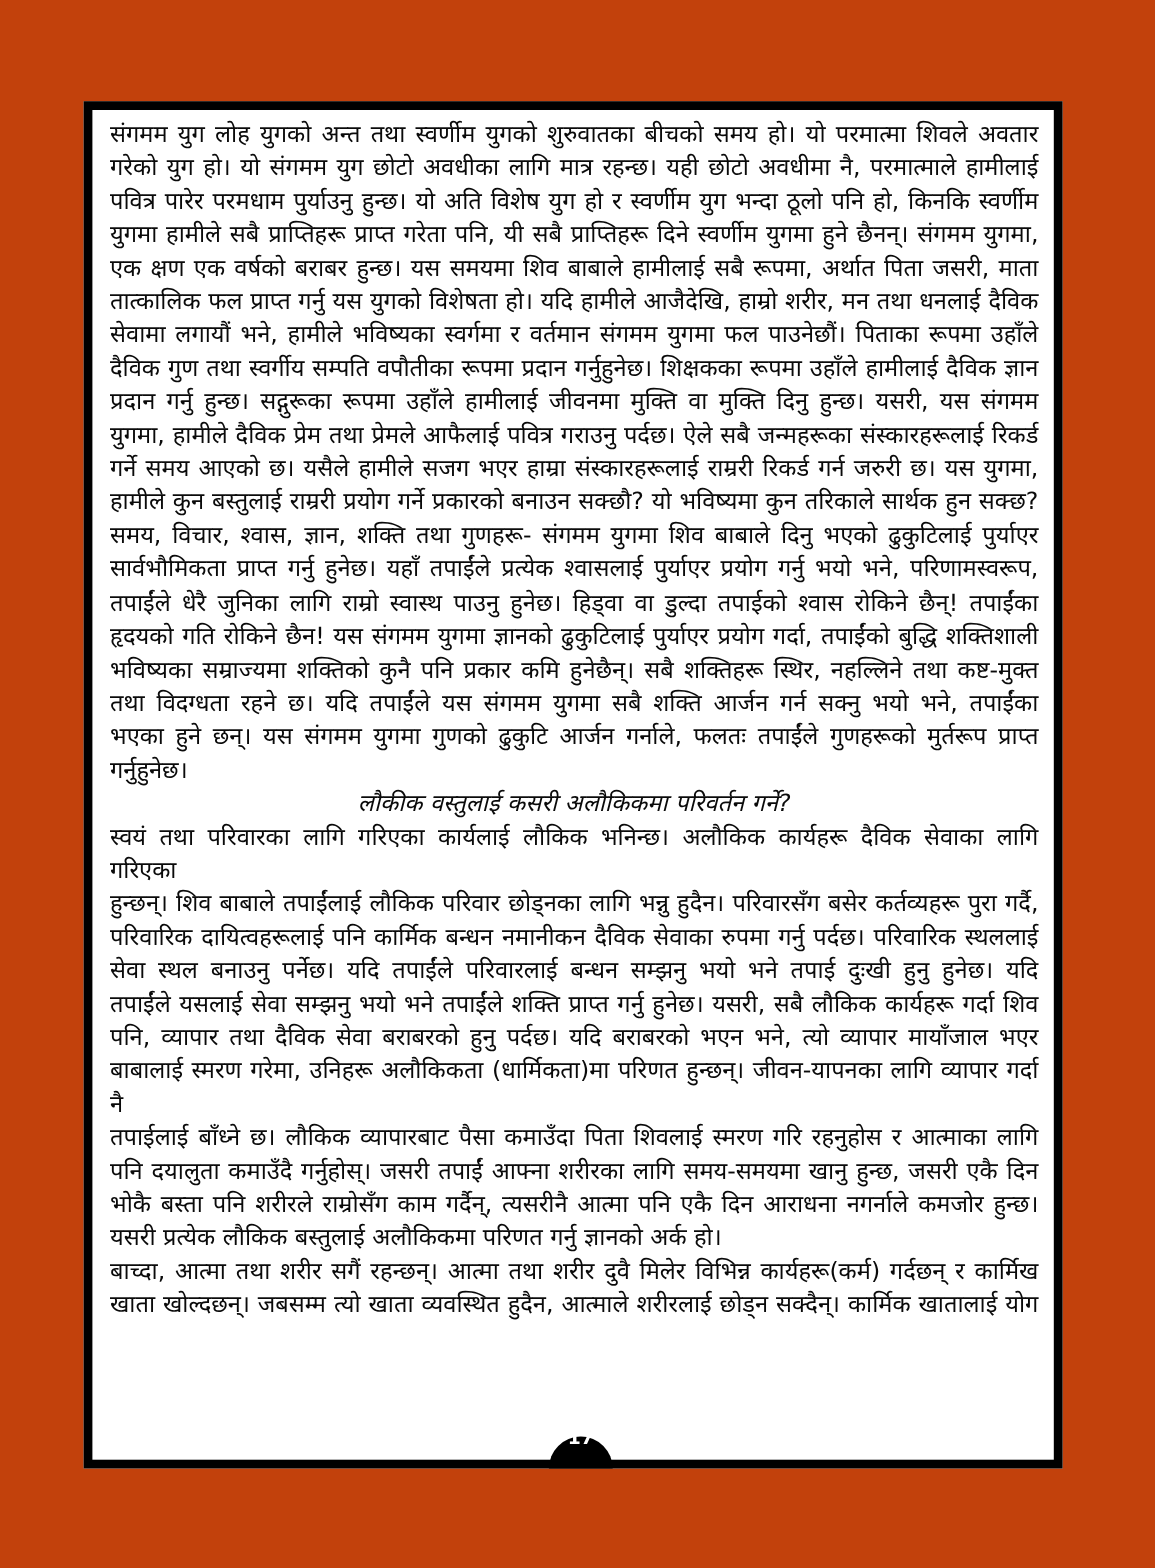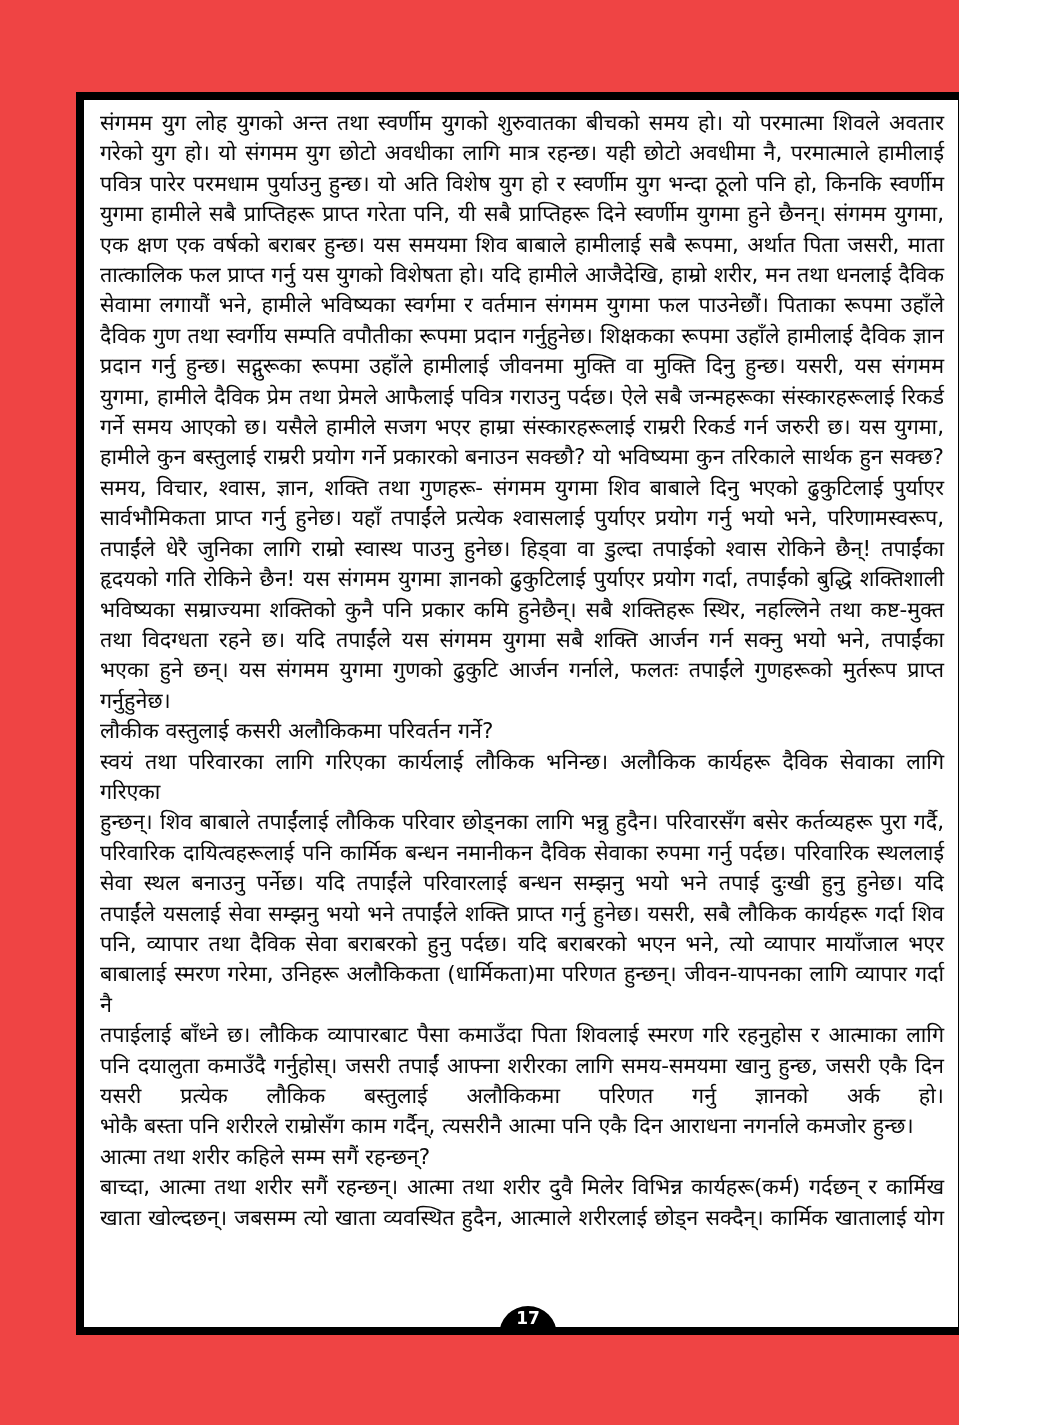--- a/index.html
+++ b/index.html
@@ -3,22 +3,22 @@
 <meta charset="utf-8">
 <style>
   * { margin: 0; padding: 0; box-sizing: border-box; }
   html, body {
     width: 1050px; height: 1425px;
     background: #ffffff;
     font-family: "DejaVu Sans", "Liberation Sans", sans-serif;
   }
   .page {
     position: relative;
-    width: 959px; height: 1425px;
-    background: #ef4444;
+    width: 1050px; height: 1425px;
+    background: #c2410c;
     overflow: hidden;
   }
   .frame {
     position: absolute;
     left: 76px; top: 92px;
     width: 890px; height: 1243px;
     border: 8px solid #000000;
     background: #ffffff;
   }
   .text-area {
@@ -33,39 +33,40 @@
     color: #0a0a0a;
   }
   .para .line {
     text-align: justify;
     text-align-last: justify;
   }
   .para.last-left .line:last-child {
     text-align-last: left;
   }
   .heading {
-    text-align: left;
+    text-align: center;
+    font-style: italic;
   }
   .page-badge {
     position: absolute;
     left: 499px; top: 1306px;
     width: 58px; height: 29px;
     background: #000000;
     border-radius: 50% 50% 0 0 / 100% 100% 0 0;
     z-index: 3;
     display: flex;
     align-items: flex-end;
     justify-content: center;
   }
   .page-badge span {
     color: #ffffff;
     font-size: 17px;
     font-weight: bold;
     line-height: 1;
-    padding-bottom: 8px;
+    padding-bottom: 18px;
     font-family: "DejaVu Sans", "Liberation Sans", sans-serif;
   }
 </style>
 </head>
 <body>
 
 <div class="page">
   <div class="frame">
     <div class="text-area">
       <div class="para last-left">
@@ -94,24 +95,23 @@
       <div class="para last-left">
           <div class="line">स्वयं तथा परिवारका लागि गरिएका कार्यलाई लौकिक भनिन्छ। अलौकिक कार्यहरू दैविक सेवाका लागि गरिएका</div>
           <div class="line">हुन्छन्। शिव बाबाले तपाईंलाई लौकिक परिवार छोड्नका लागि भन्नु हुदैन। परिवारसँग बसेर कर्तव्यहरू पुरा गर्दै,</div>
           <div class="line">परिवारिक दायित्वहरूलाई पनि कार्मिक बन्धन नमानीकन दैविक सेवाका रुपमा गर्नु पर्दछ। परिवारिक स्थललाई</div>
           <div class="line">सेवा स्थल बनाउनु पर्नेछ। यदि तपाईंले परिवारलाई बन्धन सम्झनु भयो भने तपाई दुःखी हुनु हुनेछ। यदि</div>
           <div class="line">तपाईंले यसलाई सेवा सम्झनु भयो भने तपाईंले शक्ति प्राप्त गर्नु हुनेछ। यसरी, सबै लौकिक कार्यहरू गर्दा शिव</div>
           <div class="line">पनि, व्यापार तथा दैविक सेवा बराबरको हुनु पर्दछ। यदि बराबरको भएन भने, त्यो व्यापार मायाँजाल भएर</div>
           <div class="line">बाबालाई स्मरण गरेमा, उनिहरू अलौकिकता (धार्मिकता)मा परिणत हुन्छन्। जीवन-यापनका लागि व्यापार गर्दा नै</div>
           <div class="line">तपाईलाई बाँध्ने छ। लौकिक व्यापारबाट पैसा कमाउँदा पिता शिवलाई स्मरण गरि रहनुहोस र आत्माका लागि</div>
           <div class="line">पनि दयालुता कमाउँदै  गर्नुहोस्। जसरी तपाईं आफ्ना शरीरका लागि समय-समयमा खानु हुन्छ, जसरी एकै दिन</div>
+          <div class="line">भोकै बस्ता पनि शरीरले राम्रोसँग काम गर्दैन्, त्यसरीनै आत्मा पनि एकै दिन आराधना नगर्नाले कमजोर हुन्छ।</div>
           <div class="line">यसरी प्रत्येक लौकिक बस्तुलाई अलौकिकमा परिणत गर्नु ज्ञानको अर्क हो।</div>
-          <div class="line">भोकै बस्ता पनि शरीरले राम्रोसँग काम गर्दैन्, त्यसरीनै आत्मा पनि एकै दिन आराधना नगर्नाले कमजोर हुन्छ।</div>
         </div>
-      <div class="heading">आत्मा तथा शरीर कहिले सम्म सगैं रहन्छन्?</div>
       <div class="para">
           <div class="line">बाच्दा, आत्मा तथा शरीर सगैं रहन्छन्। आत्मा तथा शरीर दुवै मिलेर विभिन्न कार्यहरू(कर्म) गर्दछन् र कार्मिख</div>
           <div class="line">खाता खोल्दछन्। जबसम्म त्यो खाता व्यवस्थित हुदैन, आत्माले शरीरलाई छोड्न सक्दैन्। कार्मिक खातालाई योग</div>
         </div>
     </div>
   </div>
   <div class="page-badge">
     <span>17</span>
   </div>
 </div>

